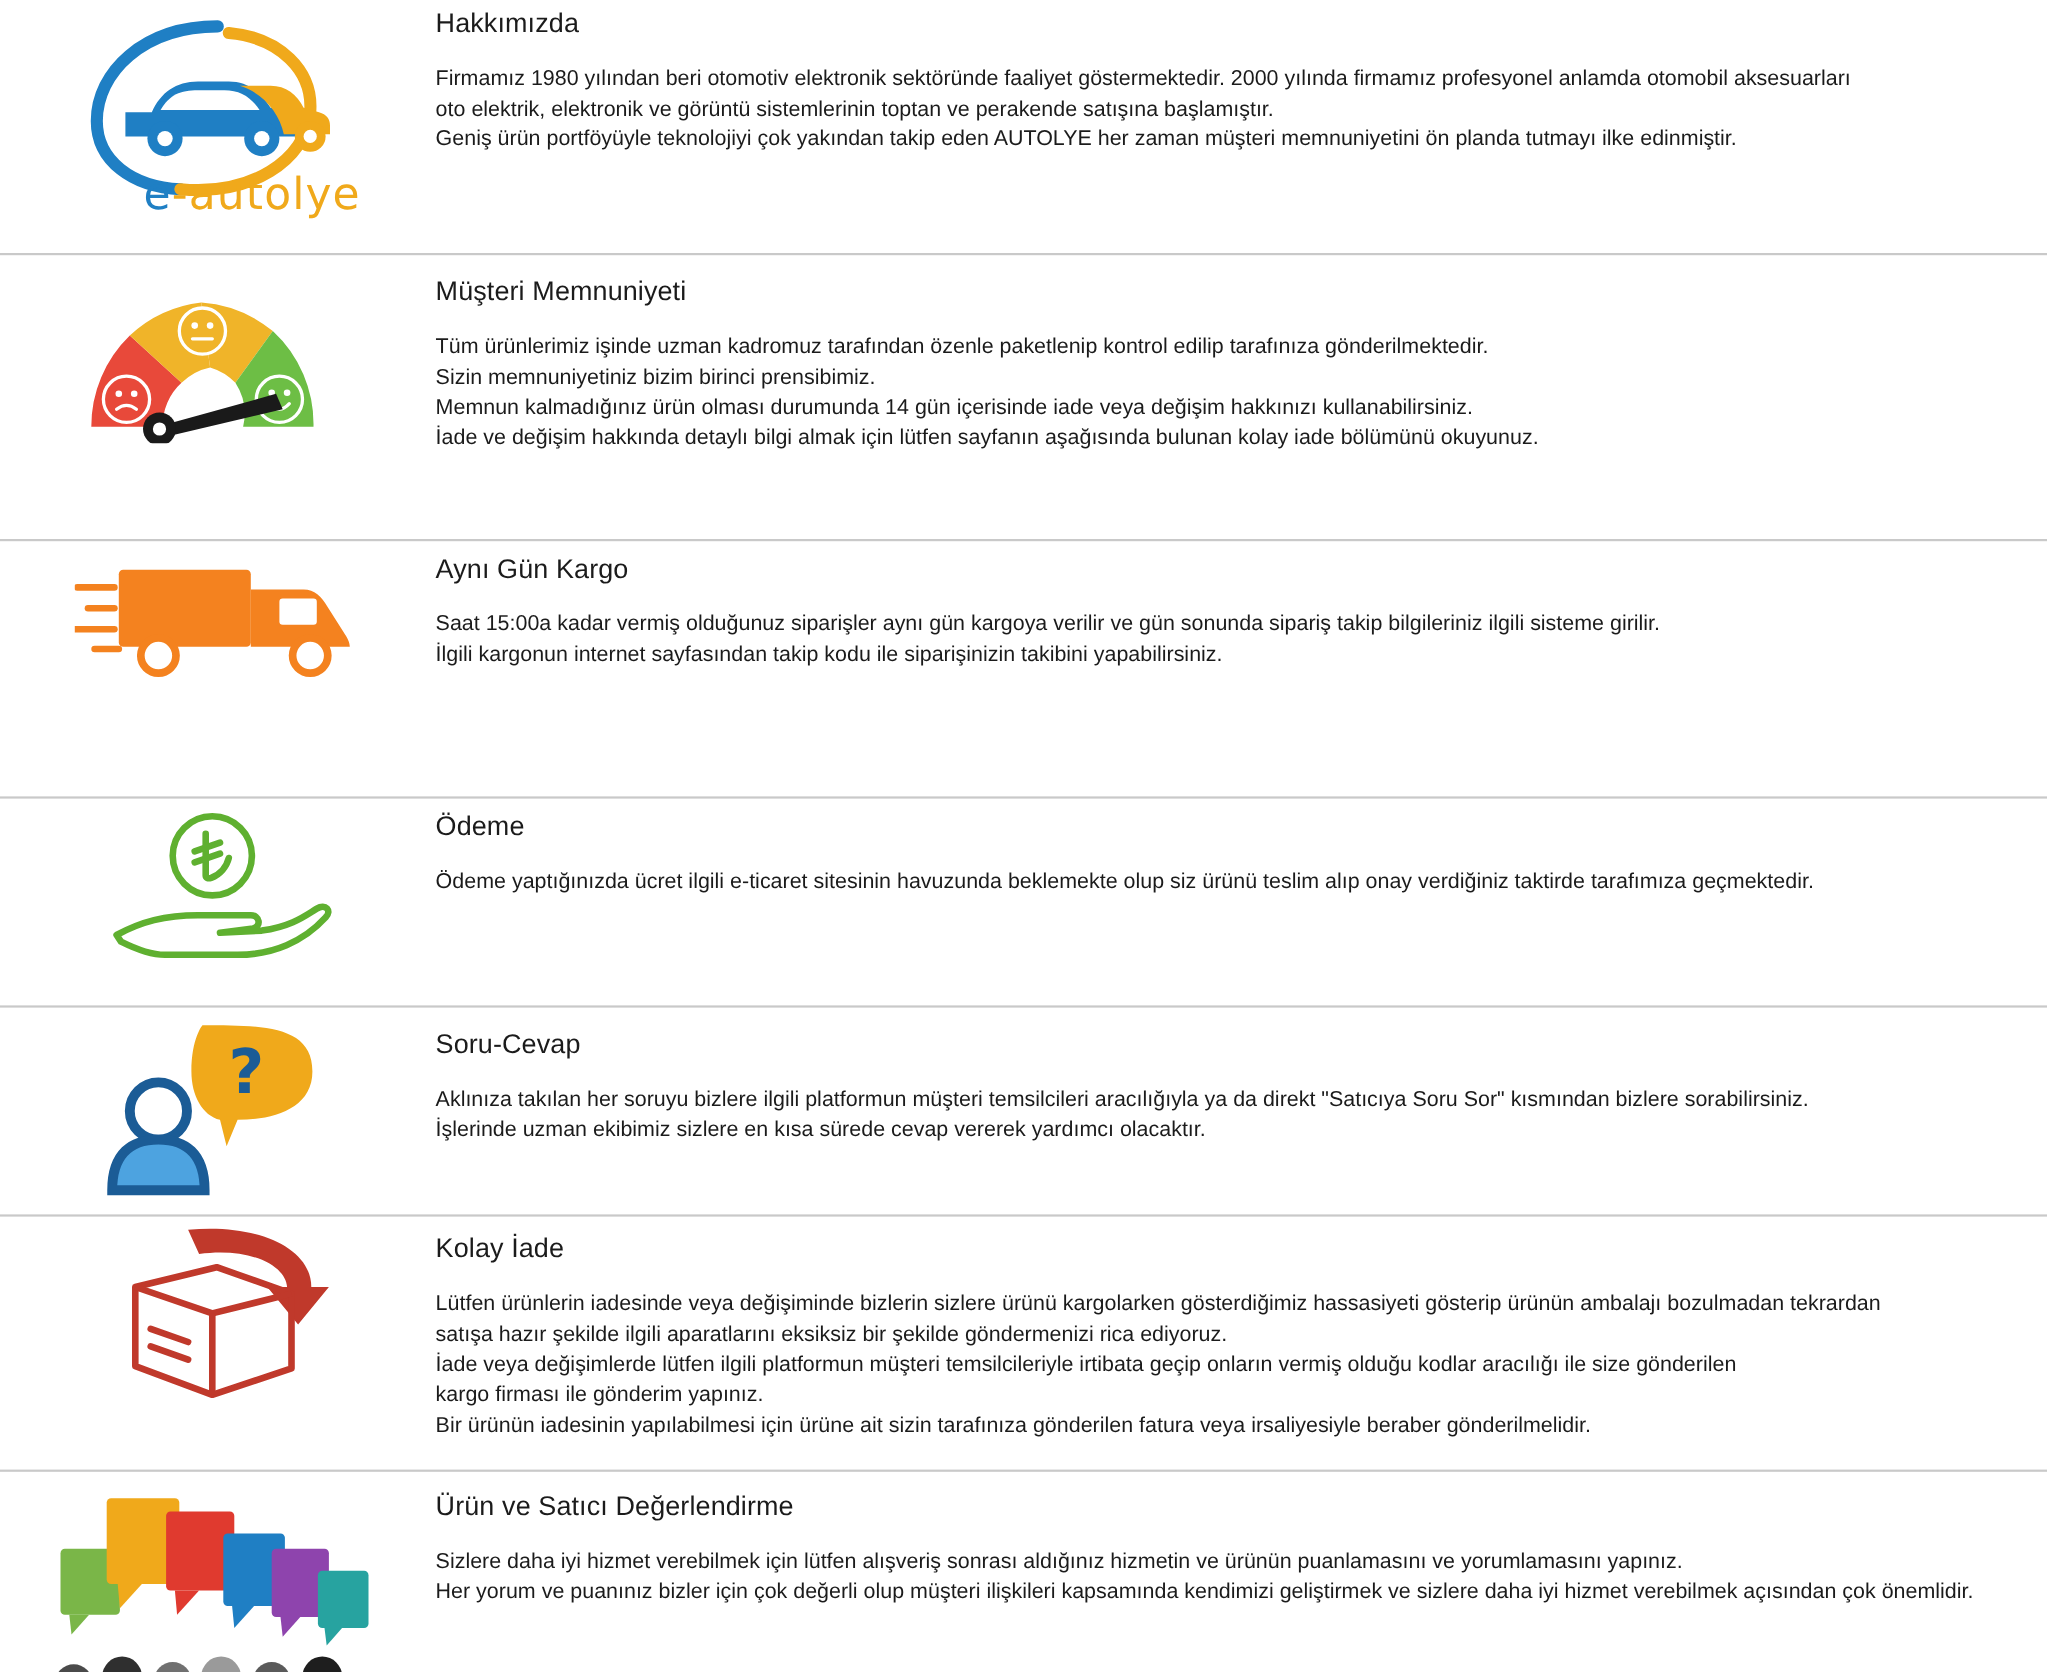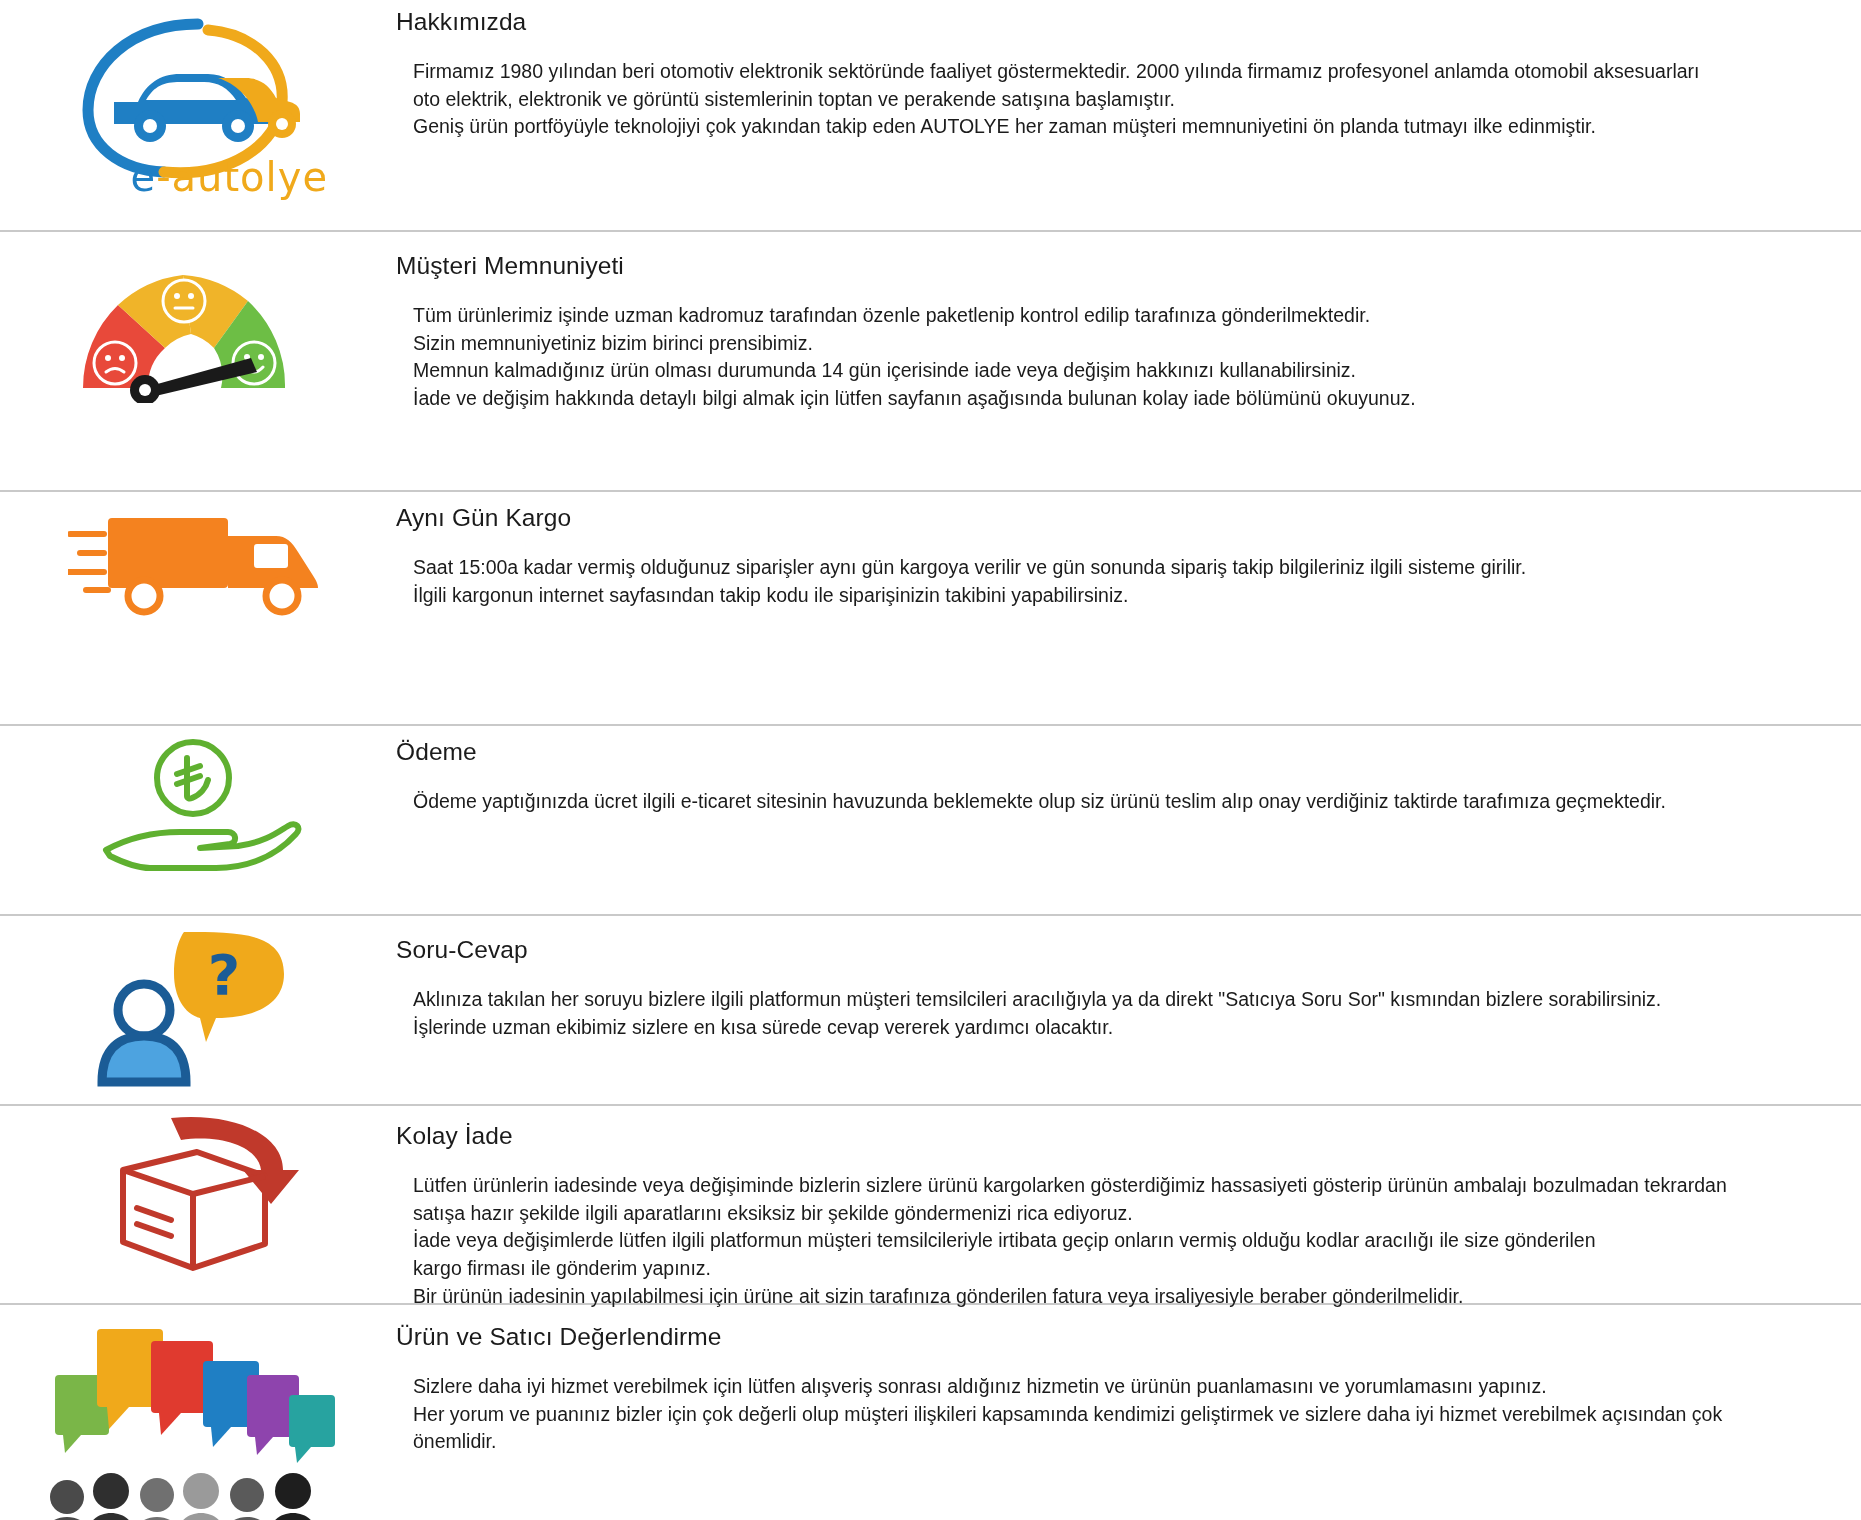--- a/index.html
+++ b/index.html
@@ -47,31 +47,31 @@
     font-size: 24.5px;
     font-weight: normal;
     color: #1b1b1b;
     margin: 0 0 22px 0;
     letter-spacing: 0.1px;
   }
   .sec-body {
     font-size: 19.5px;
     line-height: 1.42;
     color: #1b1b1b;
-    margin: 17px;
+    margin: 0;
   }
   .sec-body span { display: block; }
 
   
   #sec-about   { height: 232px; }
   #sec-sat     { height: 260px; }
   #sec-cargo   { height: 234px; }
   #sec-pay     { height: 190px; }
   #sec-qa      { height: 190px; }
-  #sec-return  { height: 199px; }
+  #sec-return  { height: 232px; }
   #sec-review  { height: 291px; }
 
   #sec-about .text-col   { padding-top: 8px; }
   #sec-sat .text-col     { padding-top: 20px; }
   #sec-cargo .text-col   { padding-top: 12px; }
   #sec-pay .text-col     { padding-top: 12px; }
   #sec-qa .text-col      { padding-top: 20px; }
   #sec-return .text-col  { padding-top: 16px; }
   #sec-review .text-col  { padding-top: 18px; }
 

